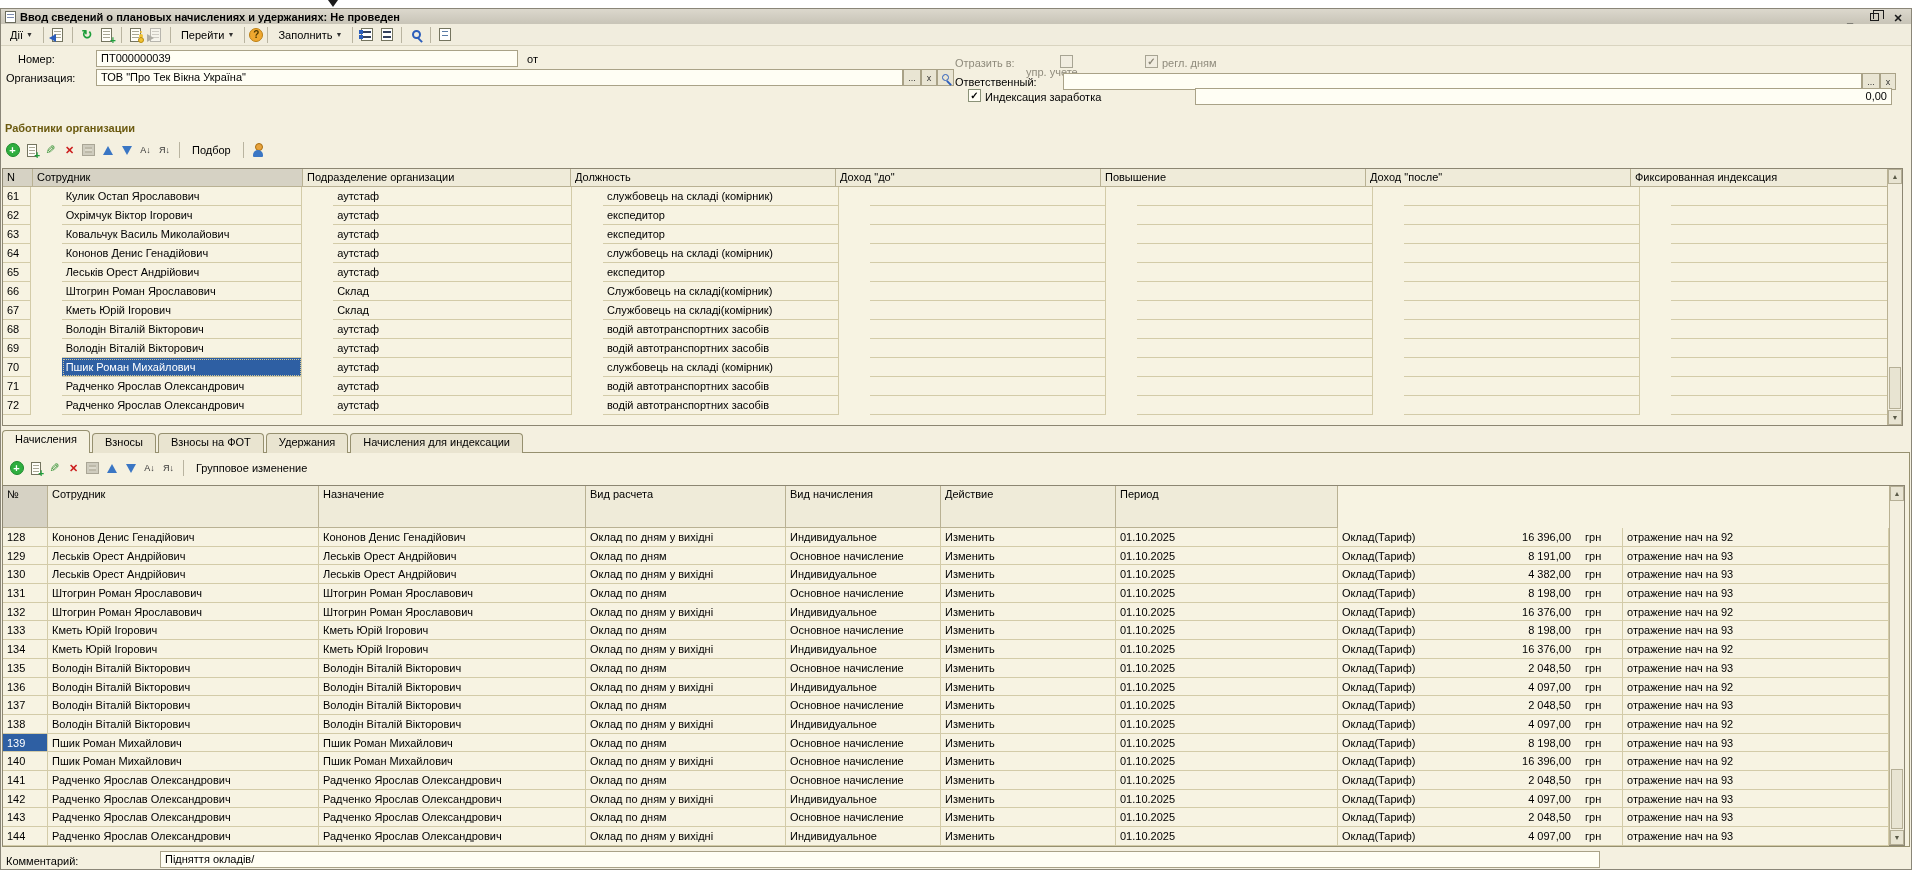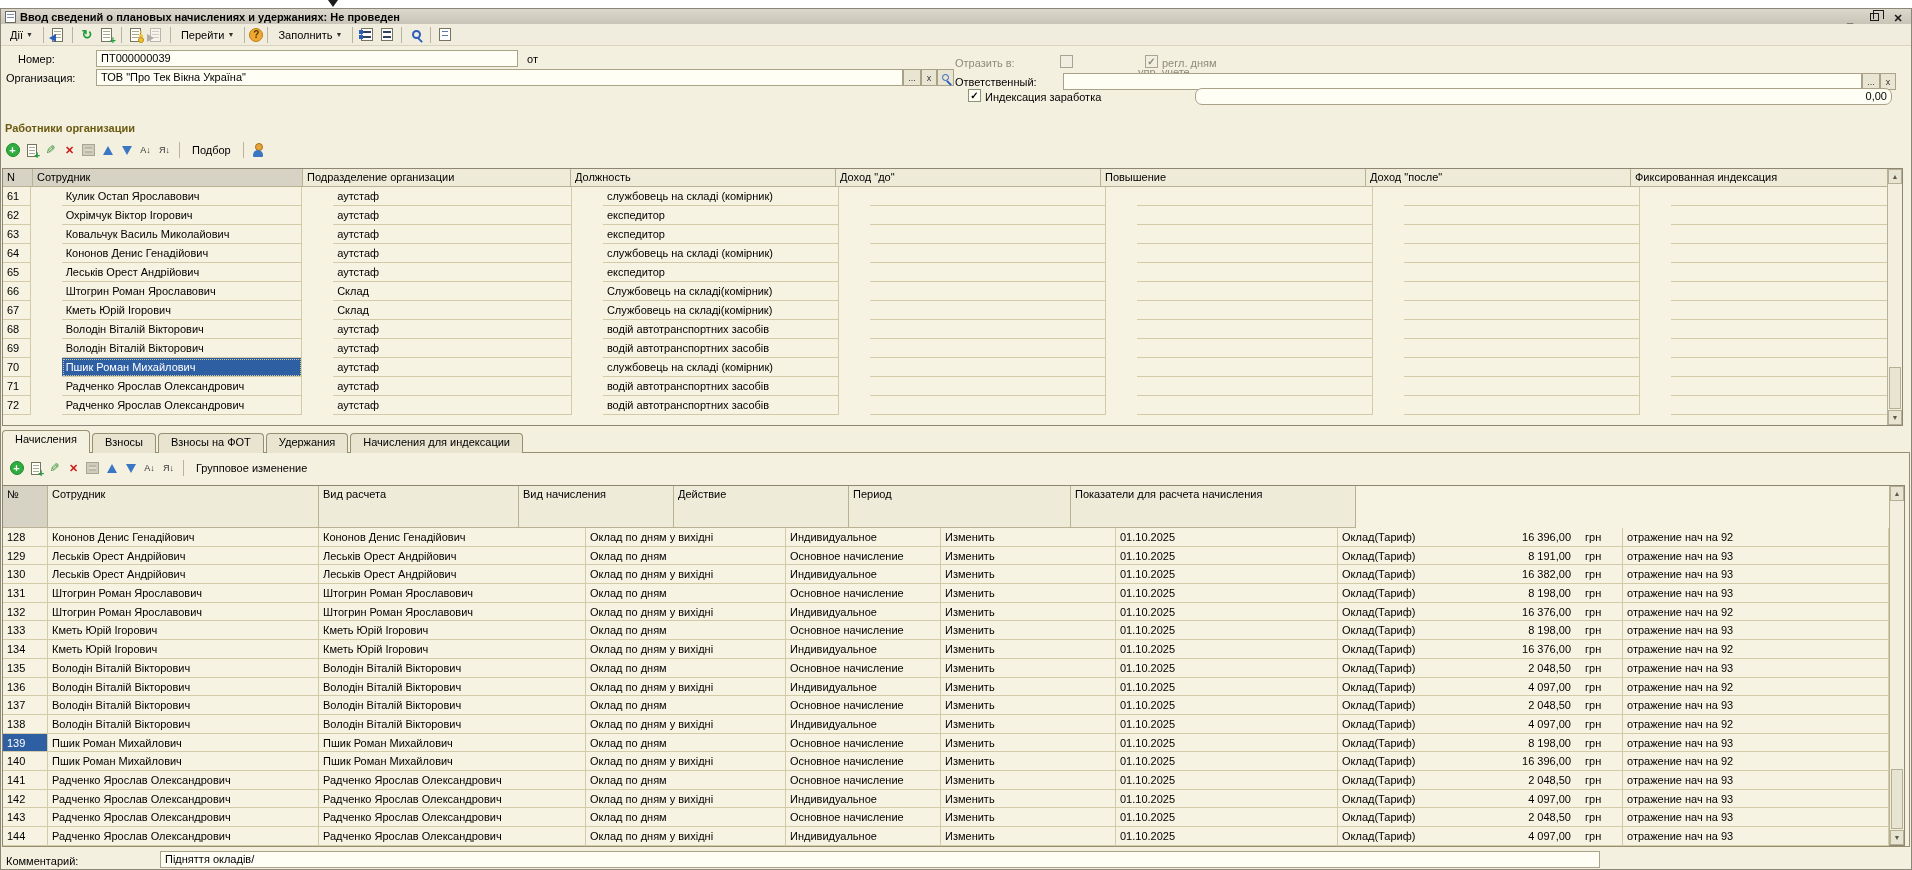--- a/index.html
+++ b/index.html
@@ -214,32 +214,32 @@
   <span class="flabel" style="left:6px; top:72px;">Организация:</span>
   <span class="field" style="left:96px; top:69px; width:807px;">ТОВ "Про Тек Вікна Україна"</span>
   <span class="mini-btn" style="left:903px; top:69px; width:18px;">...</span>
   <span class="mini-btn" style="left:921px; top:69px; width:16px;">x</span>
   <span class="mini-btn" style="left:937px; top:69px; width:17px;">
       <span class="magni" style="width:7px;height:7px;border-width:1px;"></span>
     </span>
 
   <span class="flabel muted" style="left:955px; top:57px;">Отразить в:</span>
   <span class="cb disabled" style="left:1060px; top:55px;"></span>
-  <span class="flabel muted" style="left:1138px; top:57px;margin-top:9px;">упр. учете</span>
+  <span class="flabel muted" style="left:1026px; top:57px;margin-top:9px;">упр. учете</span>
   <span class="cb disabled checked" style="left:1145px; top:55px;"></span>
   <span class="flabel muted" style="left:1162px; top:57px;">регл. дням</span>
 
   <span class="flabel" style="left:955px; top:76px;">Ответственный:</span>
   <span class="field" style="left:1063px; top:73px; width:799px;"></span>
   <span class="mini-btn" style="left:1862px; top:73px; width:18px;">...</span>
   <span class="mini-btn" style="left:1880px; top:73px; width:16px;">x</span>
 
   <span class="cb checked" style="left:968px; top:89px;"></span>
   <span class="flabel" style="left:985px; top:91px;">Индексация заработка</span>
-  <span class="field num-right" style="left:1195px; top:88px; width:697px;border-radius:7px;">0,00</span>
+  <span class="field num-right" style="left:1195px; top:88px; width:697px;">0,00</span>
 
   <div class="section-title">Работники организации</div>
 
   <div class="list-toolbar" style="left:4px; top:139px;">
     <span class="lt-ic">
         <span class="ic-add-circle">+</span>
       </span>
     <span class="lt-ic">
         <span class="doc" style="width:10px;height:13px;"></span>
         <span class="plus-badge">+</span>
@@ -437,25 +437,25 @@
     <span class="lt-ic sort-ic">А↓</span>
     <span class="lt-ic sort-ic">Я↓</span>
     <span class="tb-sep"></span>
     <span class="txt-btn">Групповое изменение</span>
   </div>
 
   <div class="tbl acc-tbl">
     <div class="hdr-row">
       <span class="hc gray ac-n">№</span>
       <span class="hc ac-emp">Сотрудник</span>
+      <span class="hc ac-purp">Назначение</span>
       <span class="hc ac-calc">Вид расчета</span>
       <span class="hc ac-accr">Вид начисления</span>
       <span class="hc ac-act">Действие</span>
       <span class="hc ac-per">Период</span>
-      <span class="hc ac-ind">Показатели для расчета начисления</span>
     </div>
     <div class="acc-rows">
 
     <div class="row">
           <span class="c ac-n">128</span>
           <span class="c ac-emp">Кононов Денис Генадійович</span>
           <span class="c ac-purp">Кононов Денис Генадійович</span>
           <span class="c ac-calc">Оклад по дням у вихідні</span>
           <span class="c ac-accr">Индивидуальное</span>
           <span class="c ac-act">Изменить</span>
@@ -485,21 +485,21 @@
         <div class="row">
           <span class="c ac-n">130</span>
           <span class="c ac-emp">Леськів Орест Андрійович</span>
           <span class="c ac-purp">Леськів Орест Андрійович</span>
           <span class="c ac-calc">Оклад по дням у вихідні</span>
           <span class="c ac-accr">Индивидуальное</span>
           <span class="c ac-act">Изменить</span>
           <span class="c ac-per">01.10.2025</span>
           <span class="c ac-ind">
             <span class="ind-name">Оклад(Тариф)</span>
-            <span class="ind-amount">16 382,00</span>
+            <span class="ind-amount">4 382,00</span>
             <span class="ind-cur">грн</span>
           </span>
           <span class="c ac-refl">отражение нач на 93</span>
         </div>
         <div class="row">
           <span class="c ac-n">131</span>
           <span class="c ac-emp">Штогрин Роман Ярославович</span>
           <span class="c ac-purp">Штогрин Роман Ярославович</span>
           <span class="c ac-calc">Оклад по дням</span>
           <span class="c ac-accr">Основное начисление</span>

